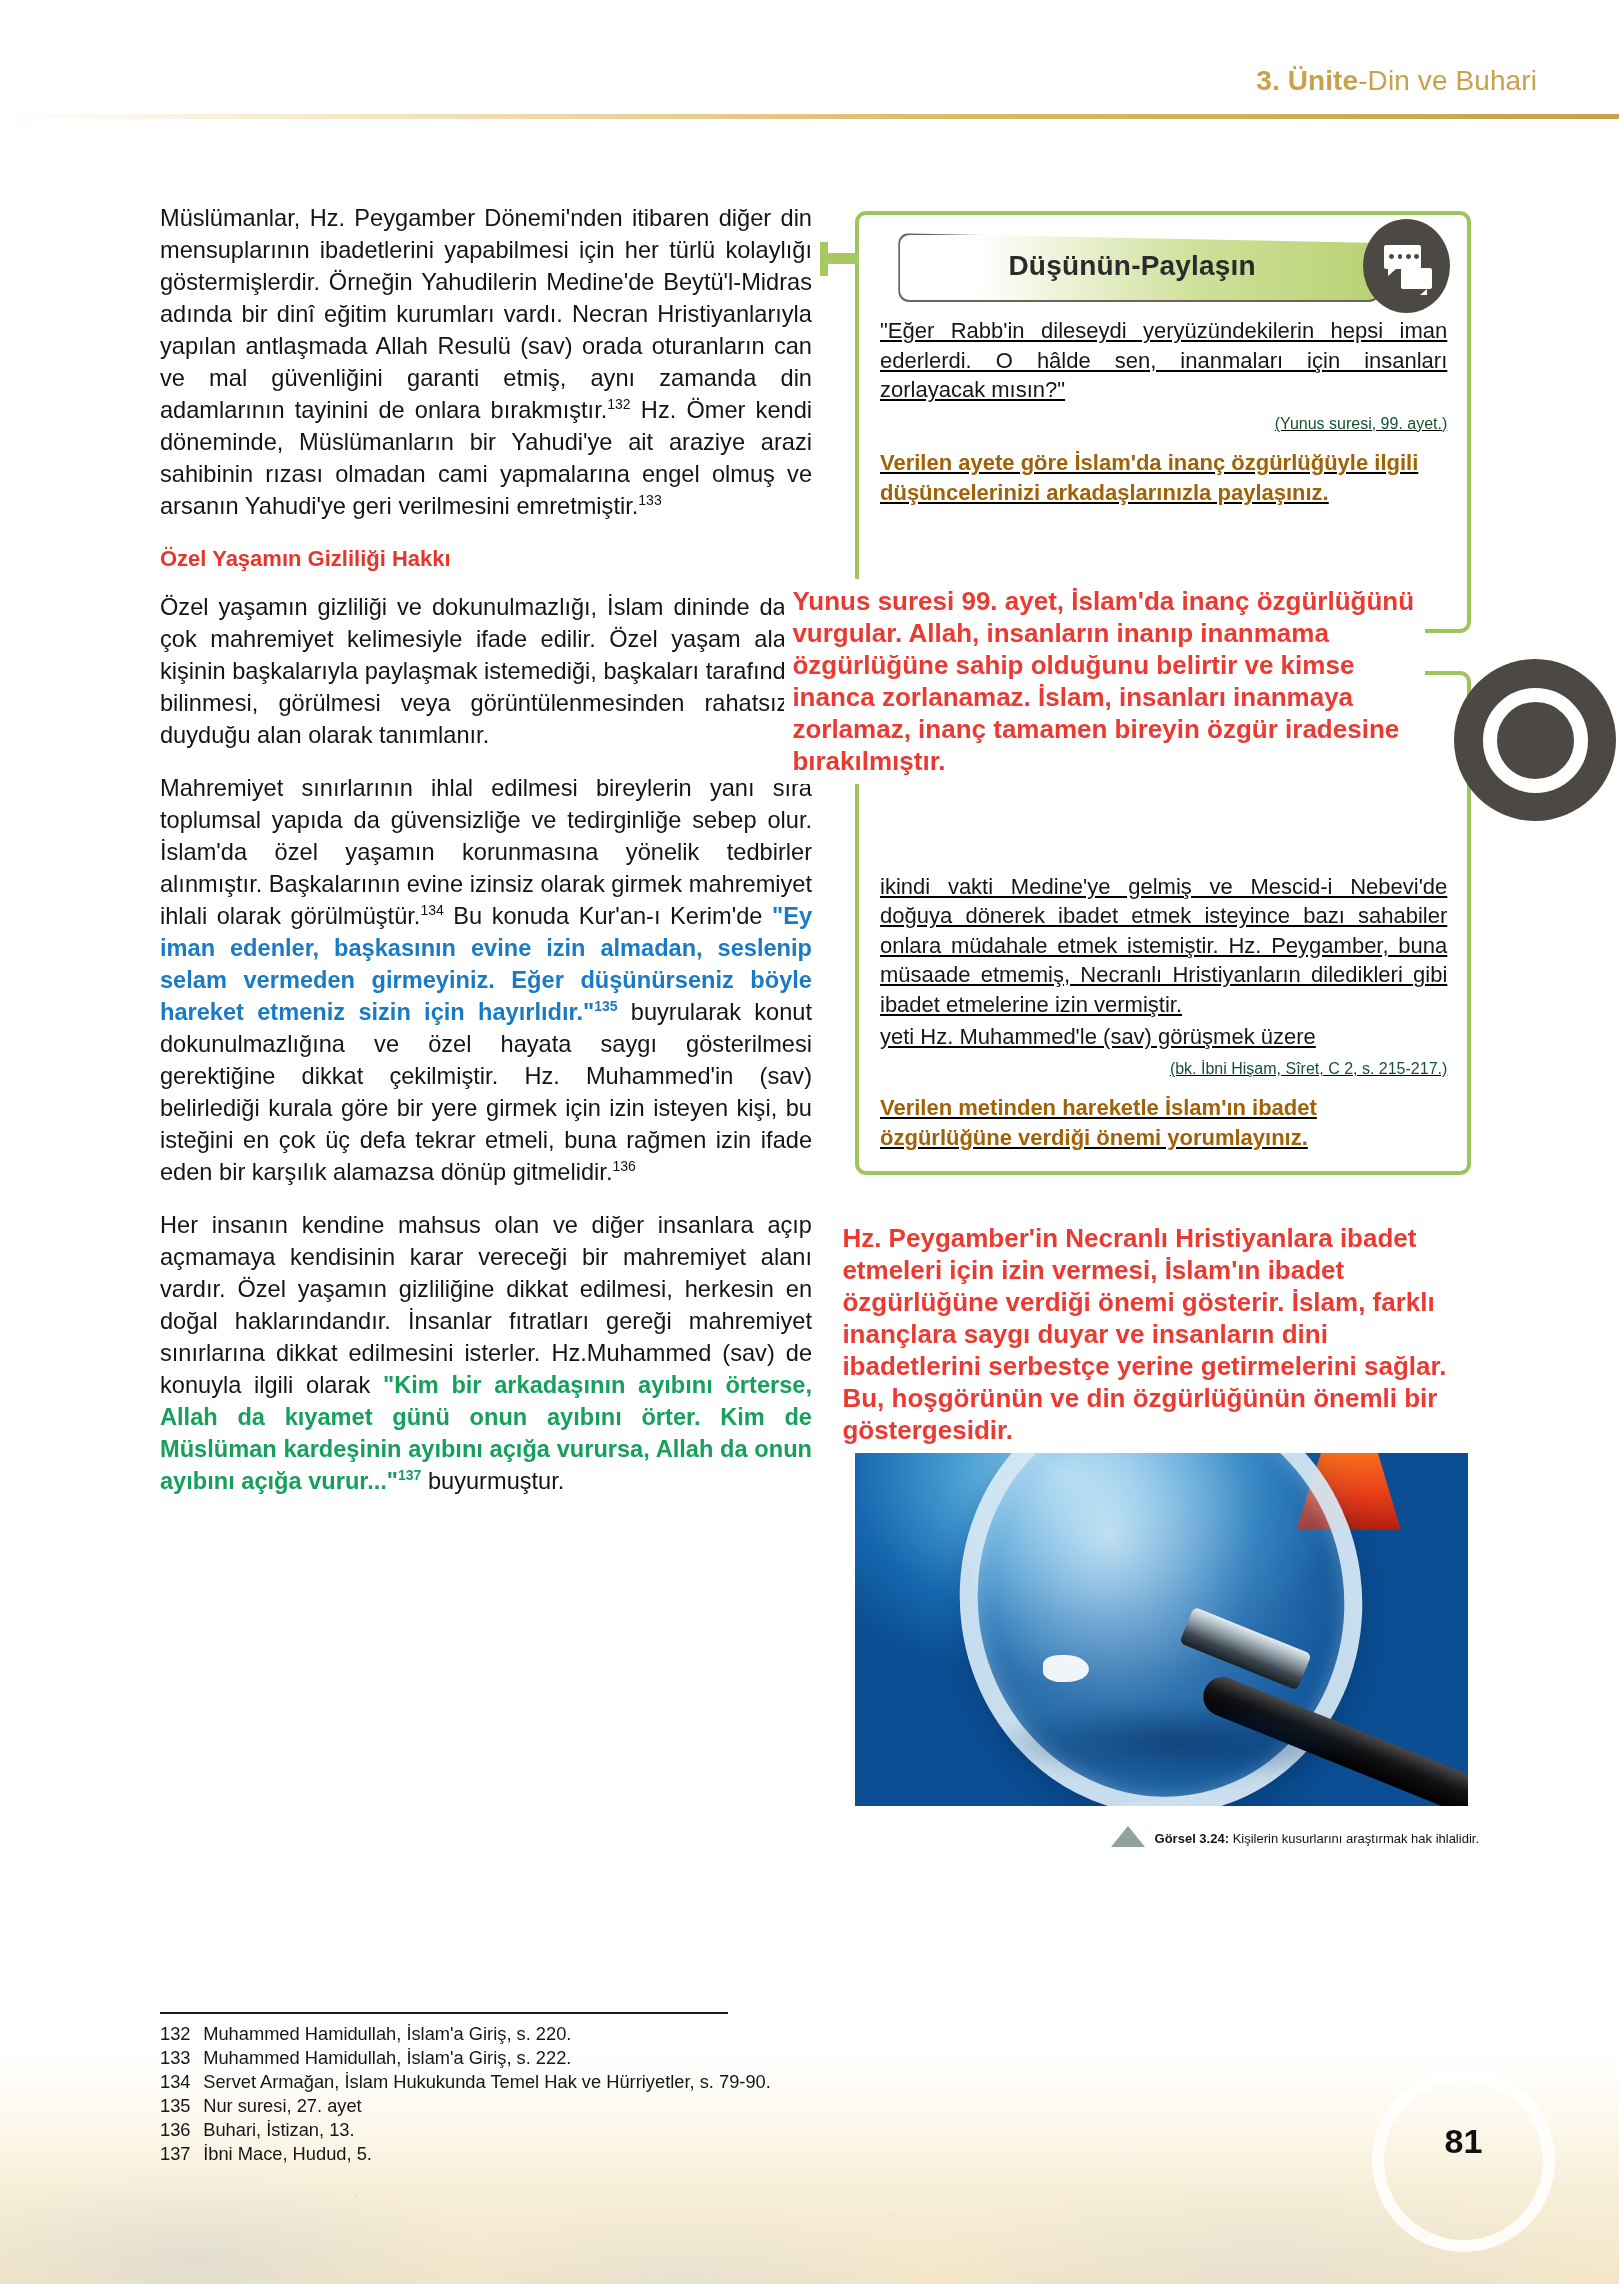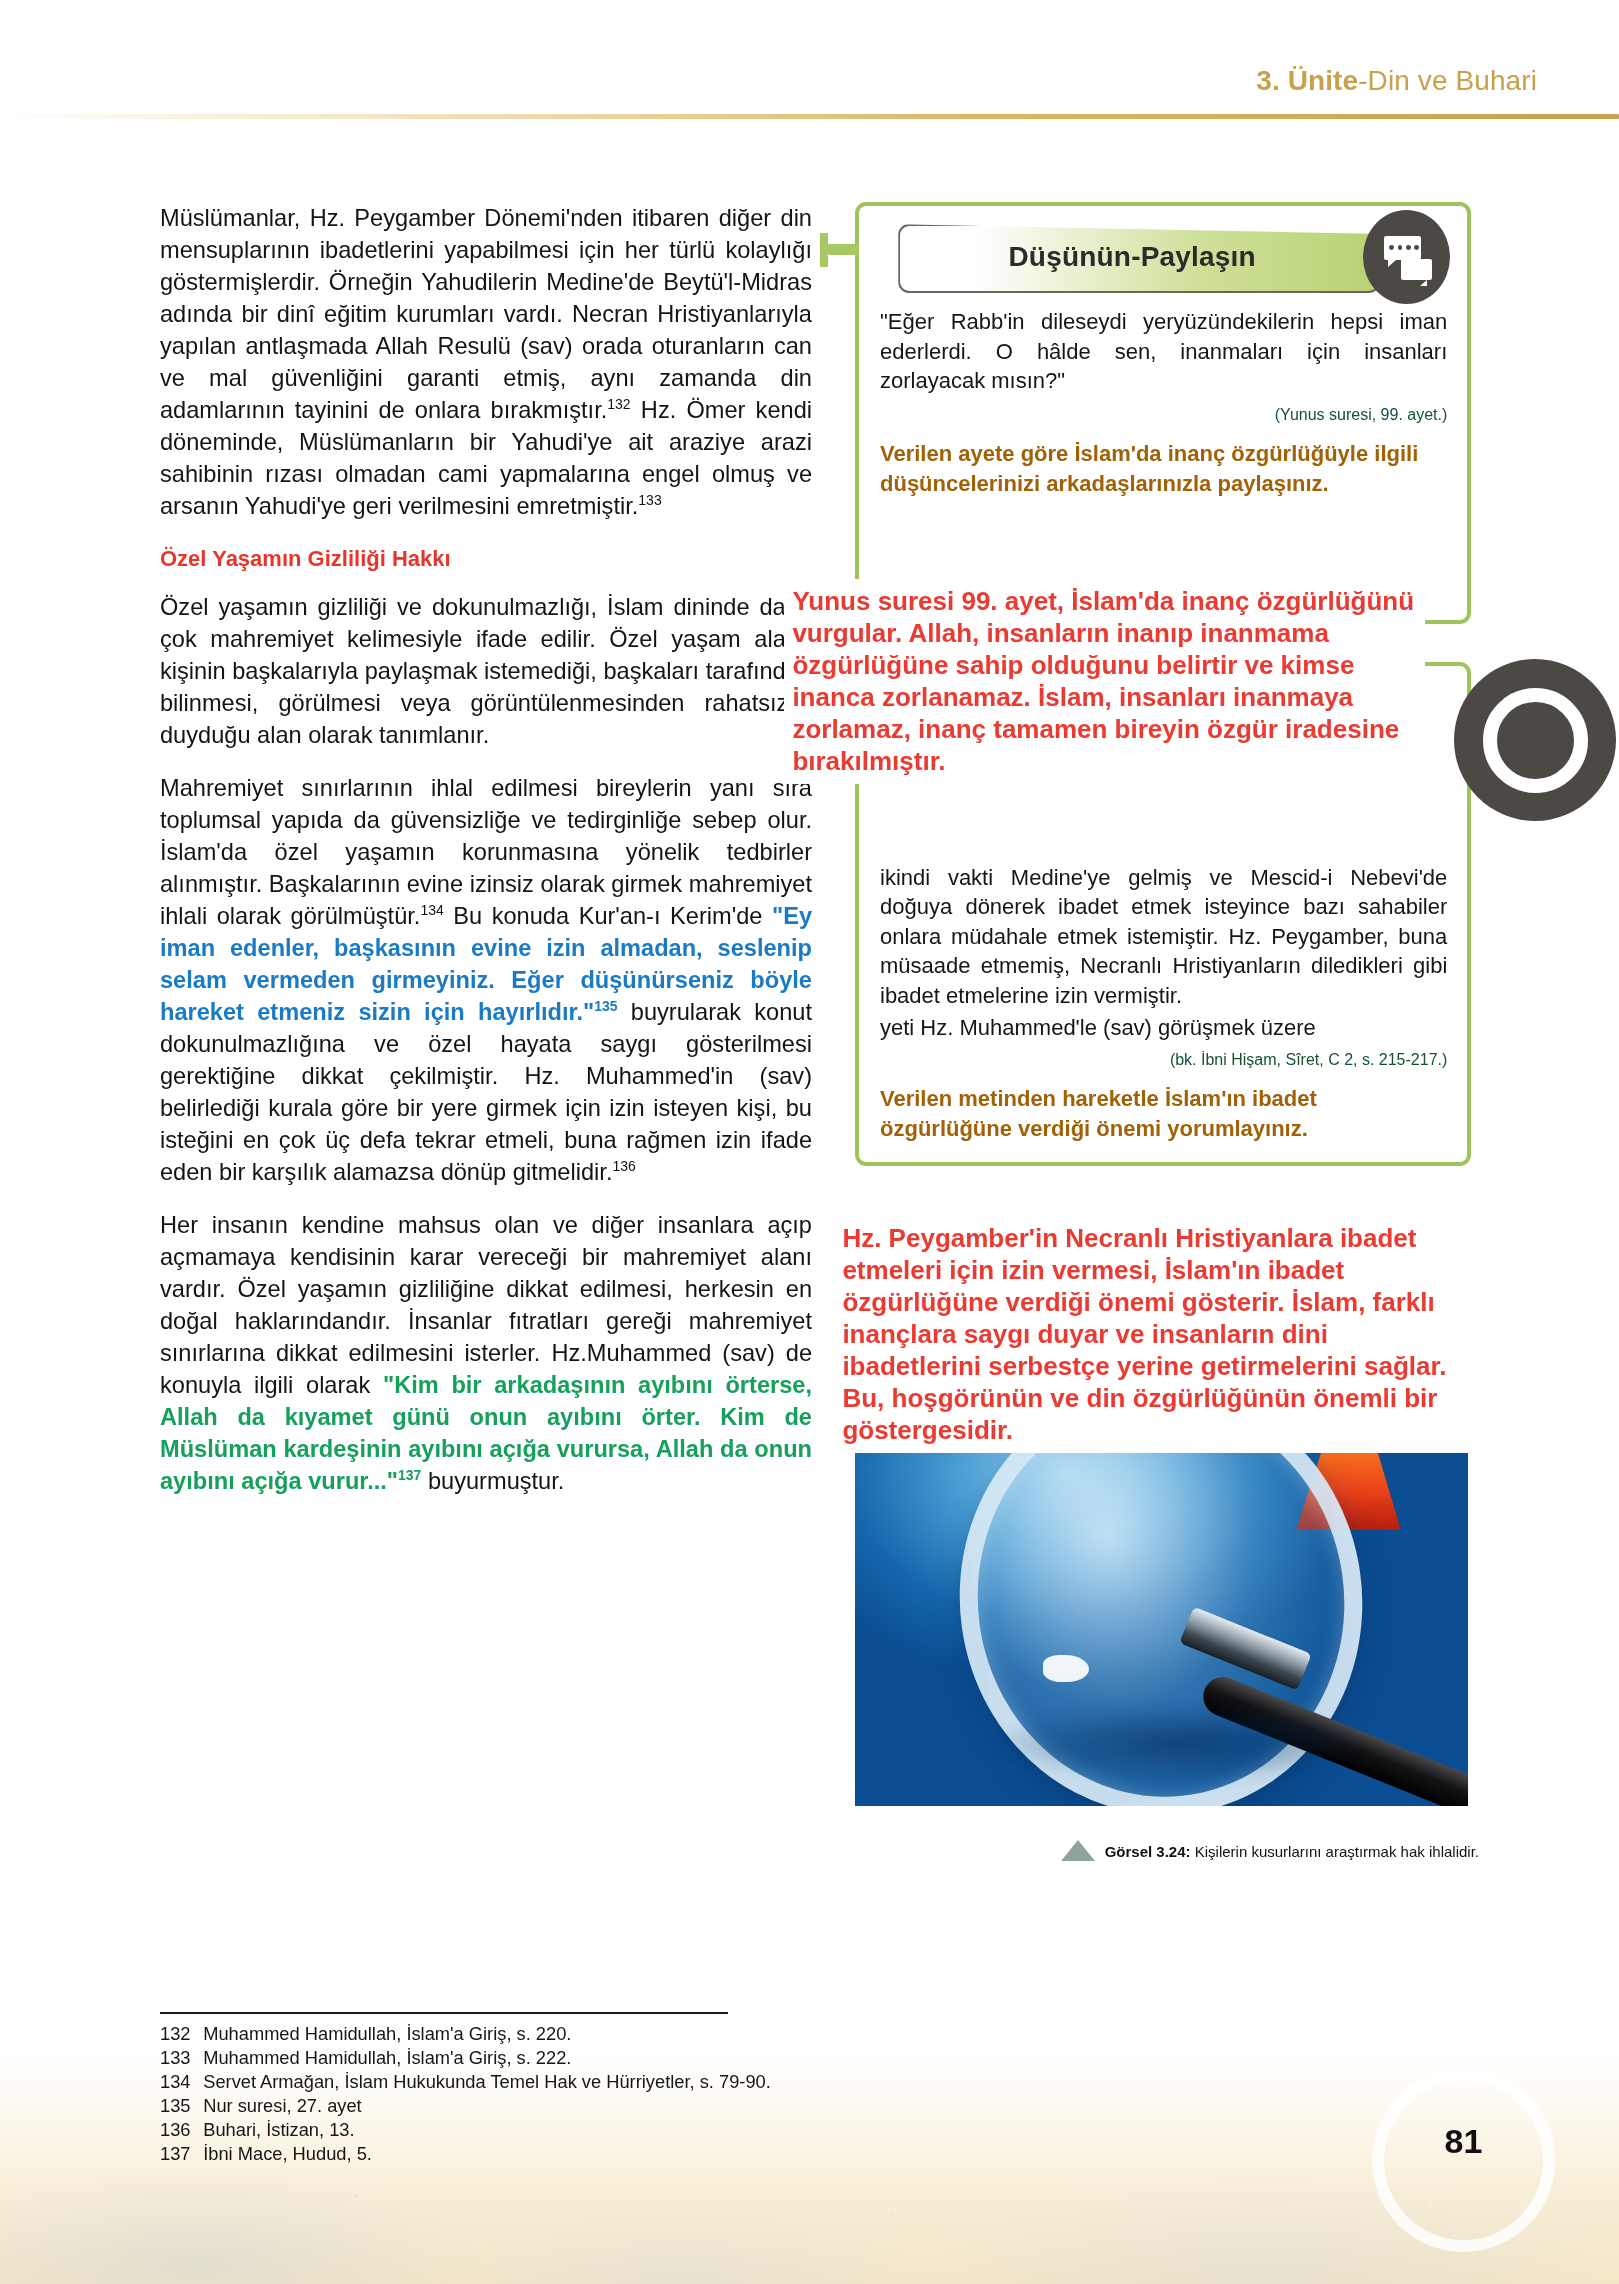--- a/index.html
+++ b/index.html
@@ -43,22 +43,23 @@
     background:linear-gradient(to right, #ffffff 0%, #f4e7c6 22%, #d9b965 60%, #c8a14a 100%);
     border-radius:2.8px;
   }
 
   
   .col-left{
     position:absolute;left:160px;top:202px;width:652px;
     z-index:6;
   }
   .col-right{
-    position:absolute;left:855px;top:202px;width:616px;
+    position:absolute;left:855px;top:211px;width:616px;
     z-index:6;
+    text-decoration:underline;
   }
 
   p.body{
     margin:0 0 21px 0;
     font-size:23.6px;line-height:32px;
     text-align:justify;color:#141414;
     font-family:"Liberation Sans", sans-serif;
     hyphens:auto;
   }
   p.body:last-child{margin-bottom:0;}
@@ -201,21 +202,21 @@
     border-radius:40% 60% 55% 45%;filter:blur(0.7px);opacity:.92;
   }
   .photo .shadow{
     position:absolute;left:141px;bottom:25px;width:366px;height:77px;
     background:radial-gradient(ellipse at center, rgba(8,48,98,.65), transparent 72%);
     filter:blur(4.2px);
   }
 
   .caption{
     position:absolute;left:945px;top:1825px;width:534px;z-index:9;
-    font-size:15px;line-height:28px;color:#121212;text-align:right;margin-top:13px;
+    font-size:13px;line-height:28px;color:#121212;text-align:right;
   }
   .caption .tri{
     display:inline-block;width:0;height:0;vertical-align:-4.2px;margin-right:9.8px;
     border-left:17px solid transparent;border-right:17px solid transparent;
     border-bottom:21px solid #8fa39a;
   }
   .caption b{font-weight:bold;}
 
   
   .fn-rule{position:absolute;left:160px;top:2012px;width:568px;height:2.1px;background:#1b1b1b;z-index:6;}

